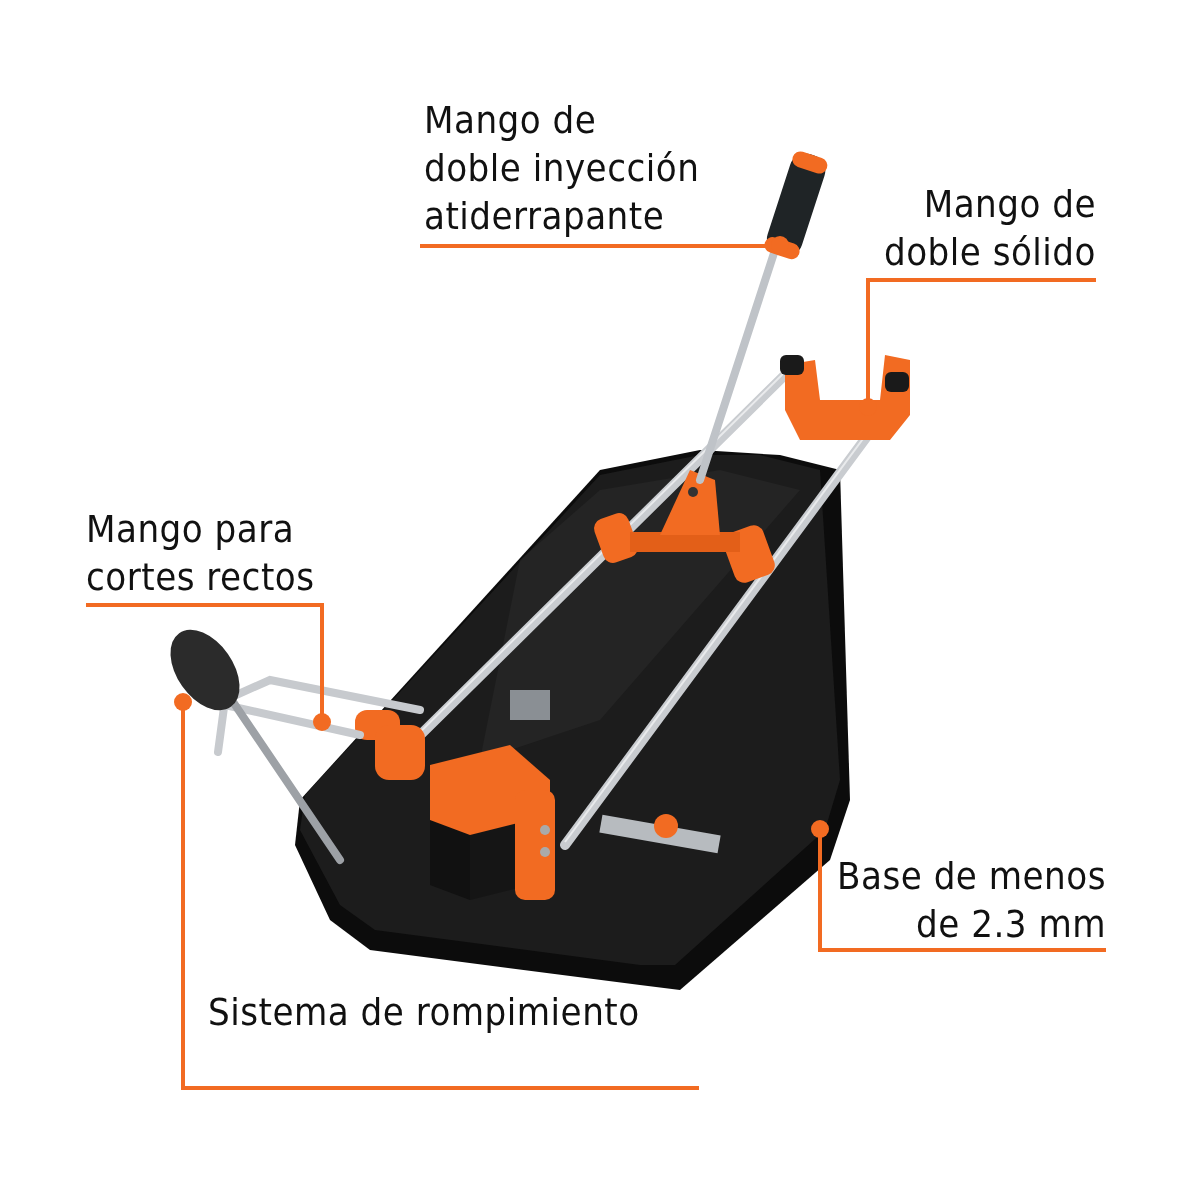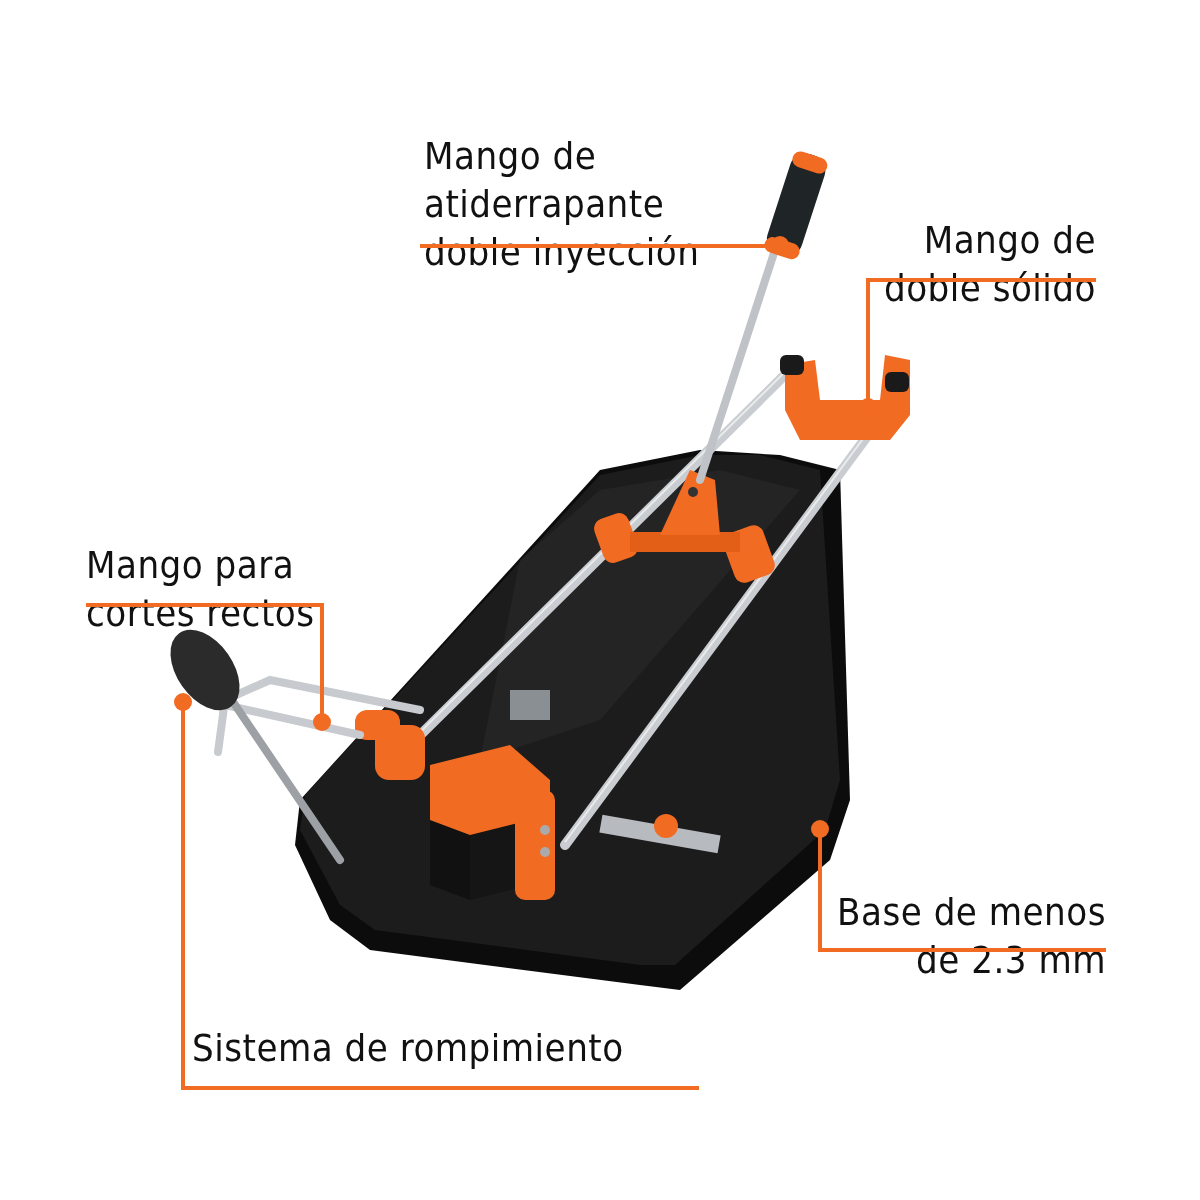--- a/index.html
+++ b/index.html
@@ -1,19 +1,19 @@
 <!DOCTYPE html>
 <html><head>
 <meta charset="utf-8">
 <style>
   html, body { margin:0; padding:0; background:#ffffff; }
   body { width:1200px; height:1200px; position:relative; overflow:hidden;
          font-family:"DejaVu Sans Condensed","DejaVu Sans",sans-serif; }
   .label { position:absolute; color:#111; font-size:38px; line-height:48px;
-           font-weight:500; letter-spacing:0.5px; font-stretch:condensed;margin-top:36px; }
+           font-weight:500; letter-spacing:0.5px; font-stretch:condensed; }
   .label .ln { display:block; white-space:nowrap; }
   .right { text-align:right; }
   .line { position:absolute; background:#F26B22; }
   .dot { position:absolute; width:18px; height:18px; border-radius:50%; background:#F26B22; }
   svg.product { position:absolute; left:0; top:0; }
 </style>
 </head>
 <body>
 
 <svg class="product" width="1200" height="1200" viewBox="0 0 1200 1200">
@@ -62,22 +62,22 @@
   </g>
 
   <path d="M420,710 L270,680 L225,700 L218,752 M225,705 L360,735" stroke="#C7CACE" stroke-width="8" fill="none" stroke-linecap="round"></path>
 
   <line x1="225" y1="690" x2="340" y2="860" stroke="#9da1a6" stroke-width="8" stroke-linecap="round"></line>
   <ellipse cx="205" cy="670" rx="28" ry="45" fill="#2b2b2b" transform="rotate(-35 205 670)"></ellipse>
 </svg>
 
 <div class="label" style="left:424px; top:96px;">
   <span class="ln">Mango de</span>
+  <span class="ln">doble inyección</span>
   <span class="ln">atiderrapante</span>
-  <span class="ln">doble inyección</span>
 </div>
 <div class="line" style="left:420px; top:244px; width:360px; height:4px;"></div>
 <div class="dot" style="left:771px; top:236px;"></div>
 
 <div class="label right" style="right:104px; top:180px;">
   <span class="ln">Mango de</span>
   <span class="ln">doble sólido</span>
 </div>
 <div class="line" style="left:866px; top:278px; width:230px; height:4px;"></div>
 <div class="line" style="left:866px; top:278px; width:4px; height:128px;"></div>
@@ -95,15 +95,15 @@
   <span class="ln">Base de menos</span>
   <span class="ln">de 2.3 mm</span>
 </div>
 <div class="dot" style="left:811px; top:820px;"></div>
 <div class="line" style="left:818px; top:828px; width:4px; height:124px;"></div>
 <div class="line" style="left:818px; top:948px; width:288px; height:4px;"></div>
 
 <div class="dot" style="left:174px; top:693px;"></div>
 <div class="line" style="left:181px; top:700px; width:4px; height:390px;"></div>
 <div class="line" style="left:181px; top:1086px; width:518px; height:4px;"></div>
-<div class="label" style="left:192px; top:988px;">
+<div class="label" style="left:208px; top:988px;">
   <span class="ln">Sistema de rompimiento</span>
 </div>
 
 </body></html>

